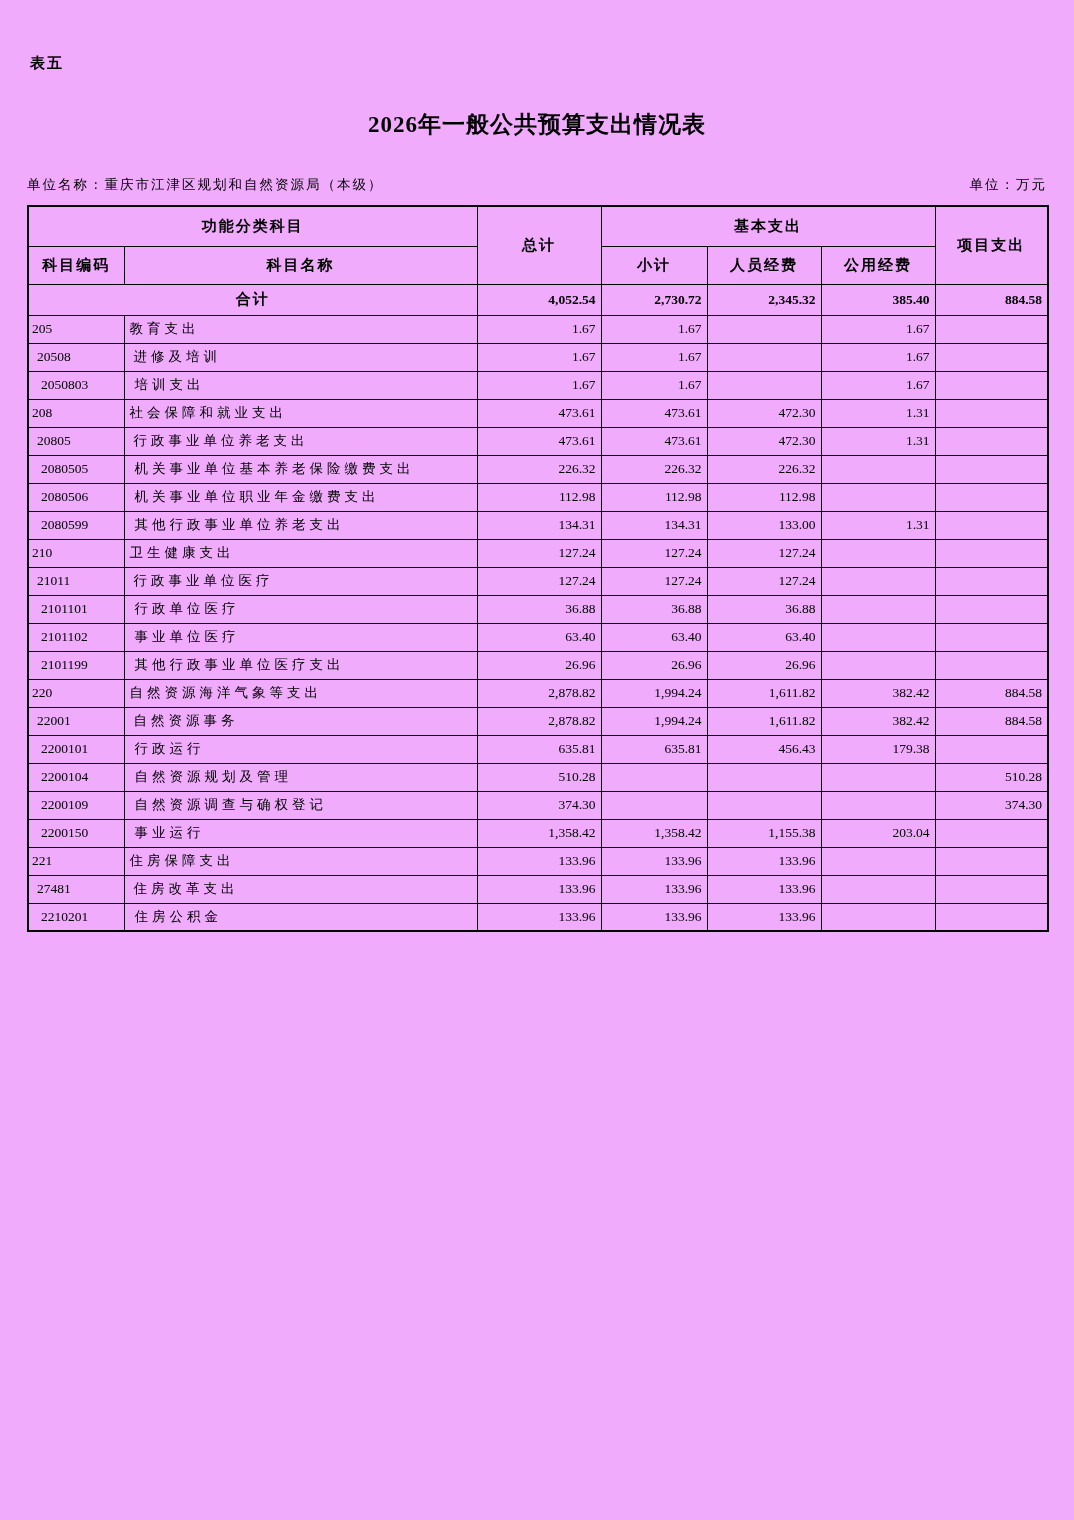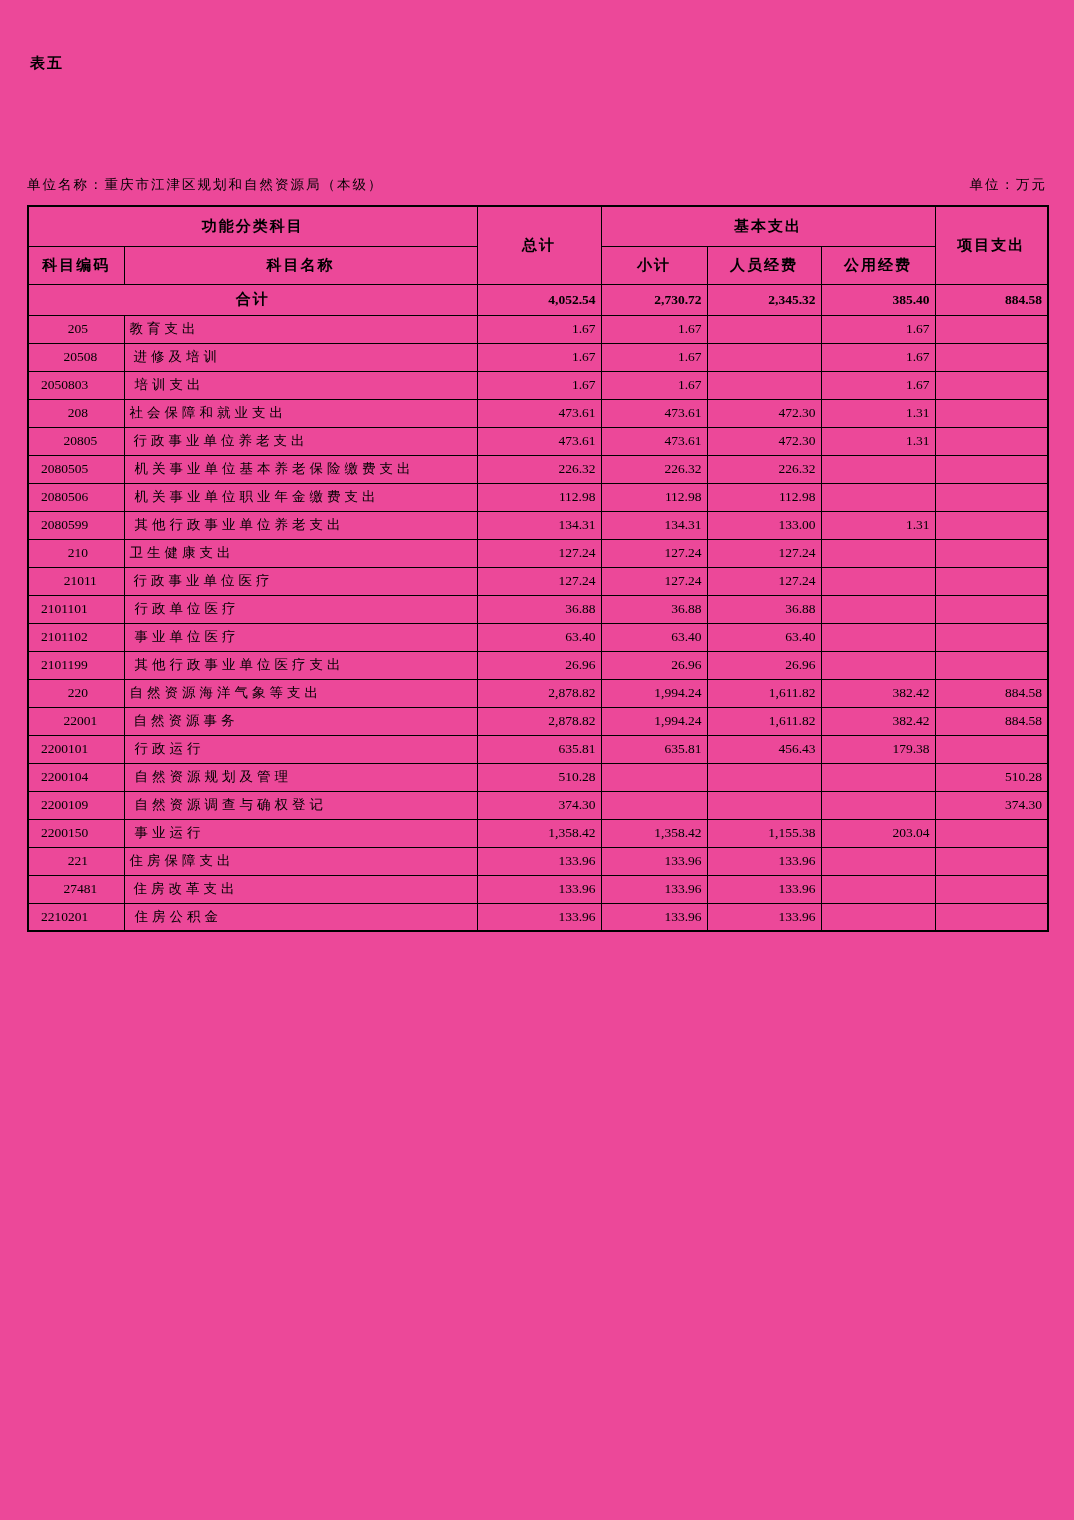--- a/index.html
+++ b/index.html
@@ -2,21 +2,21 @@
 <html><head>
 <meta charset="utf-8">
 <style>
   * { margin: 0; padding: 0; box-sizing: border-box; }
   html, body { background: #e8e8e8; }
   .sheet {
     position: relative;
     width: 1074px;
     height: 1520px;
     margin: 0 auto;
-    background: #ec4899;
+    background: #f0abfc;
     color: #000;
     font-family: "Liberation Serif", "DejaVu Serif", serif;
   }
   .sheet-label {
     position: absolute;
     left: 30px;
     top: 54px;
     font-family: "Liberation Sans", "DejaVu Sans", sans-serif;
     font-weight: bold;
     font-size: 15px;
@@ -77,42 +77,43 @@
   td.name {
     font-size: 13.5px;
     letter-spacing: 4px;
     text-align: left;
   }
   td.num {
     font-size: 13.5px;
     text-align: right;
     padding-right: 5px;
   }
-  td.code.lvl1 { padding-left: 3px; text-align: center; }
-  td.code.lvl2 { padding-left: 8px; text-align: center; }
+  td.code.lvl1 { padding-left: 3px; }
+  td.code.lvl2 { padding-left: 8px; }
   td.code.lvl3 { padding-left: 12px; }
   td.name.lvl1 { padding-left: 5px; }
   td.name.lvl2 { padding-left: 9px; }
   td.name.lvl3 { padding-left: 10px; }
   tr.total-row td.label {
     font-family: "Liberation Sans", "DejaVu Sans", sans-serif;
     font-weight: bold;
     font-size: 15px;
     letter-spacing: 2px;
     text-align: center;
   }
   tr.total-row td.num { font-weight: bold; }
 </style>
 </head>
 <body>
 
 <div class="sheet">
 
   <div class="sheet-label">表五</div>
 
+  <div class="doc-title">2026年一般公共预算支出情况表</div>
 
   <div class="meta-line">
     <span>单位名称：重庆市江津区规划和自然资源局（本级）</span>
     <span>单位：万元</span>
   </div>
 
   <table class="budget">
     <colgroup>
       <col style="width:96px">
       <col style="width:353px">

